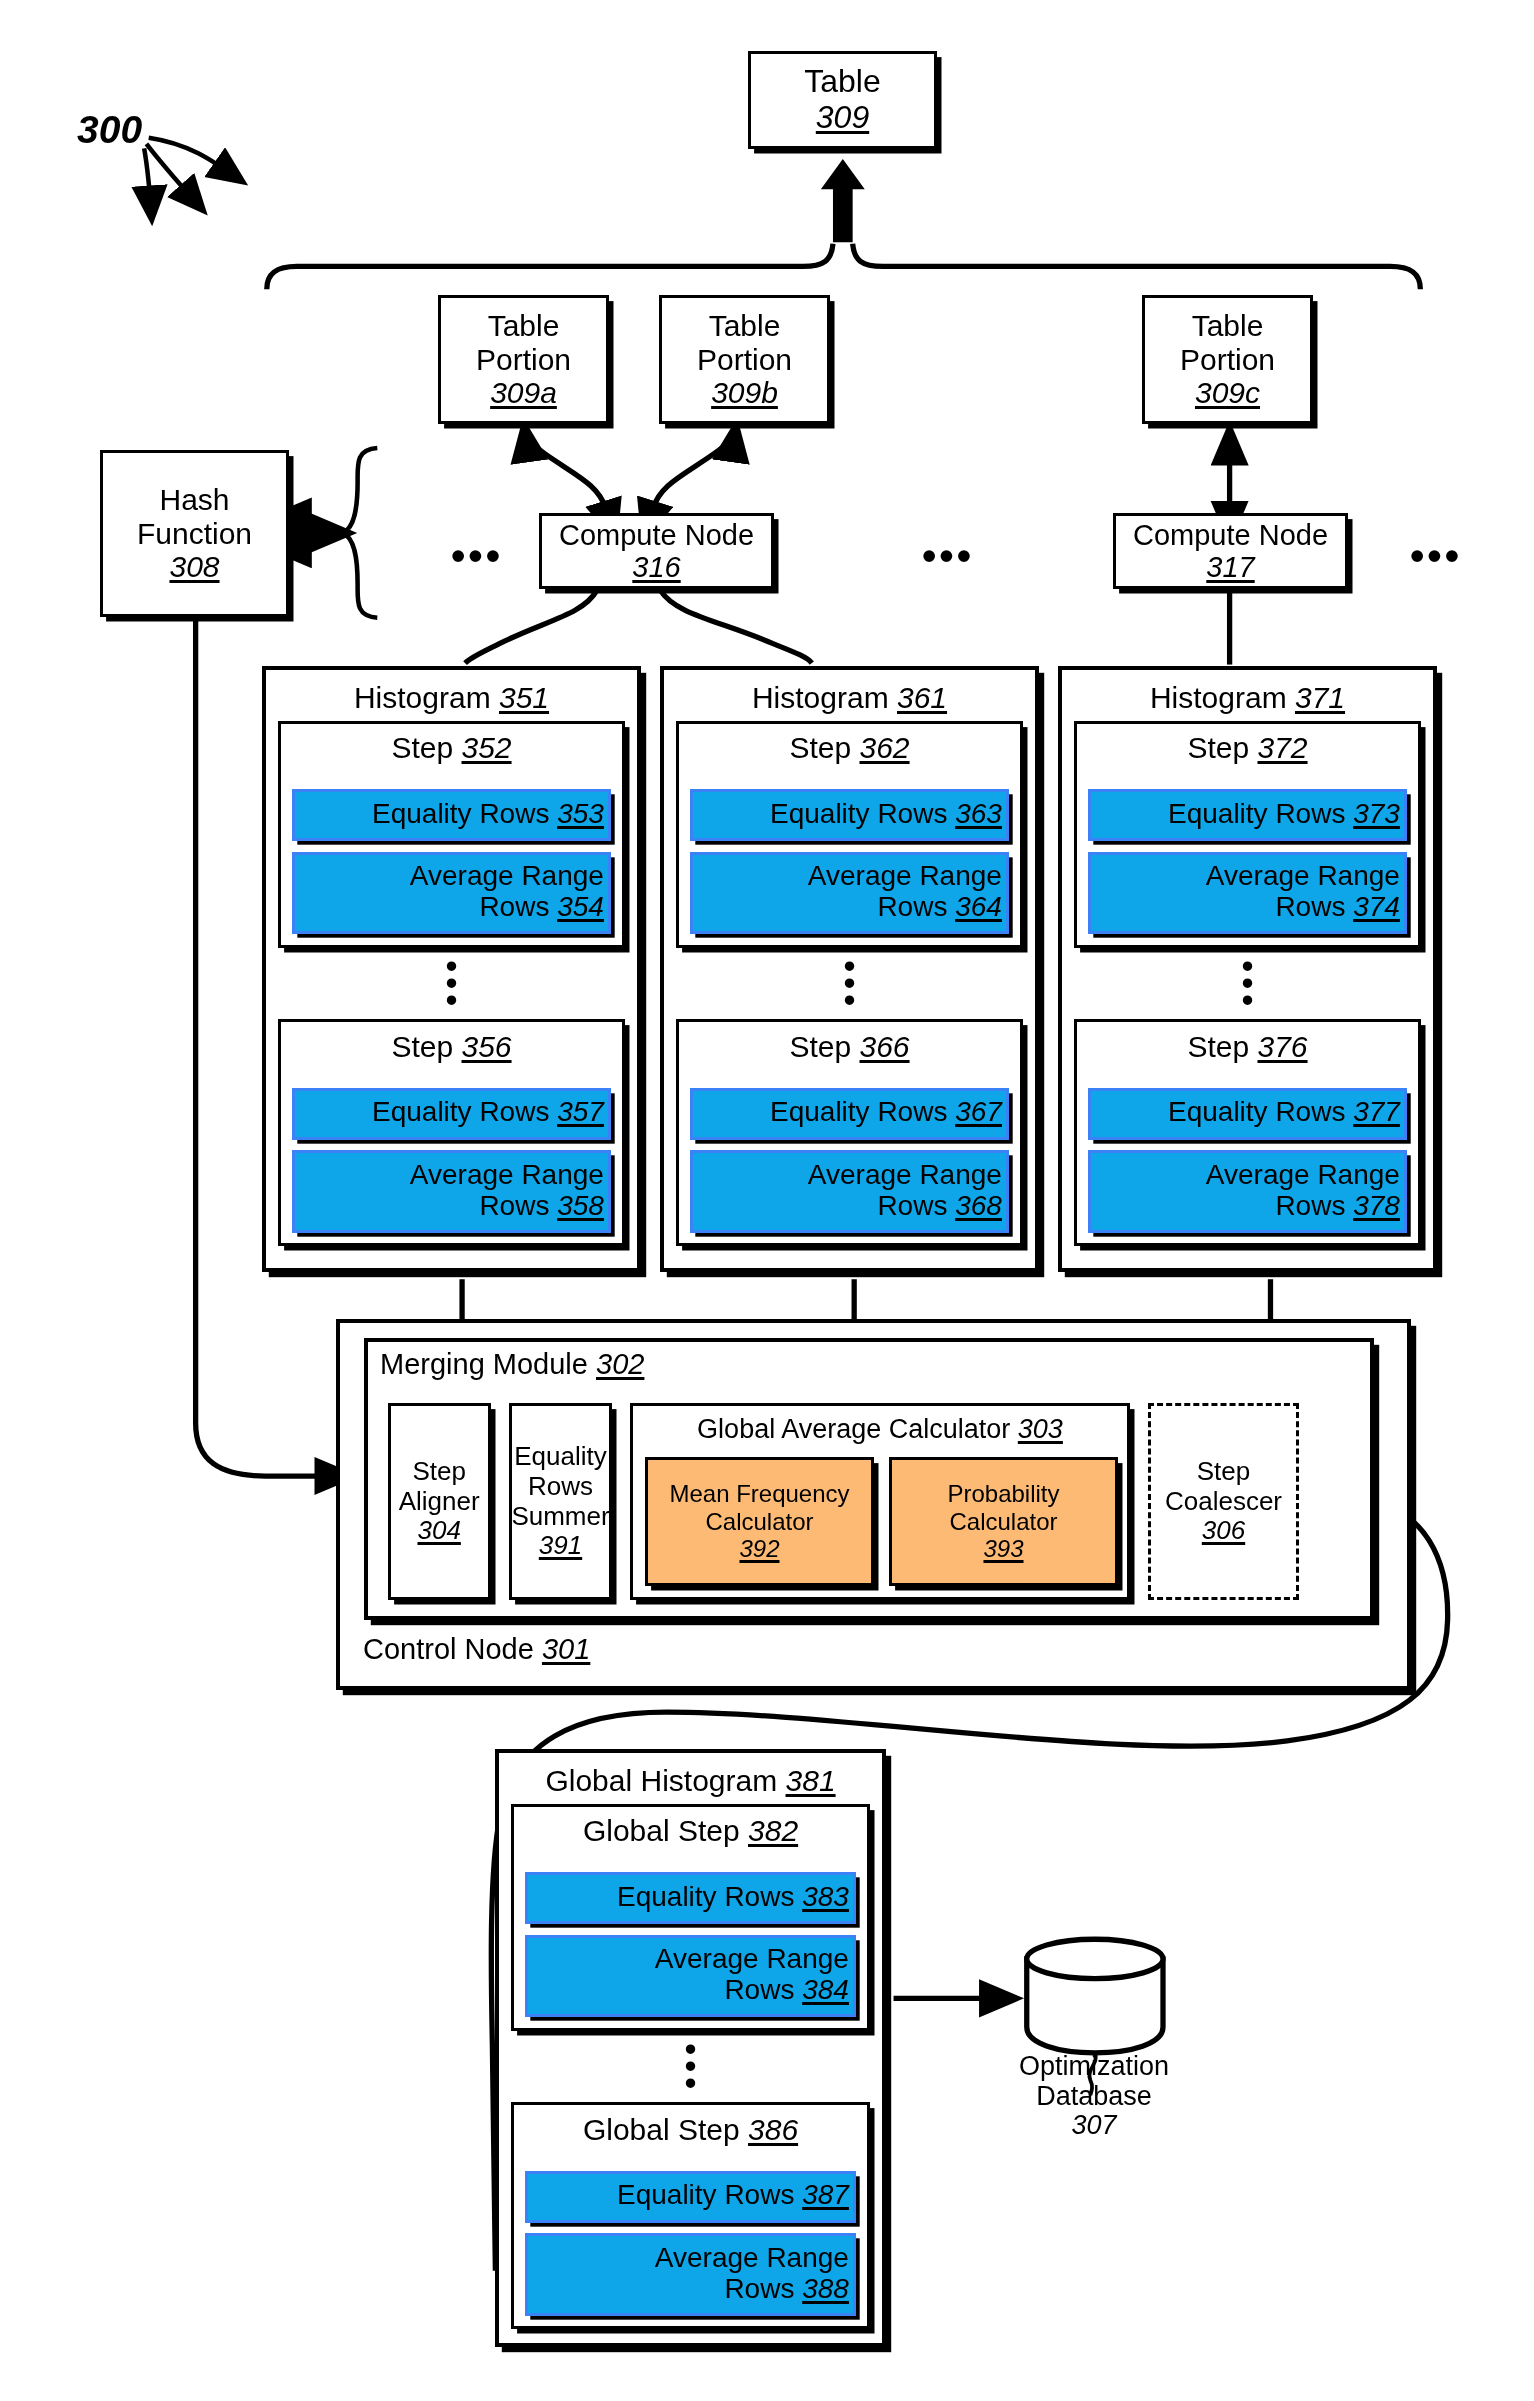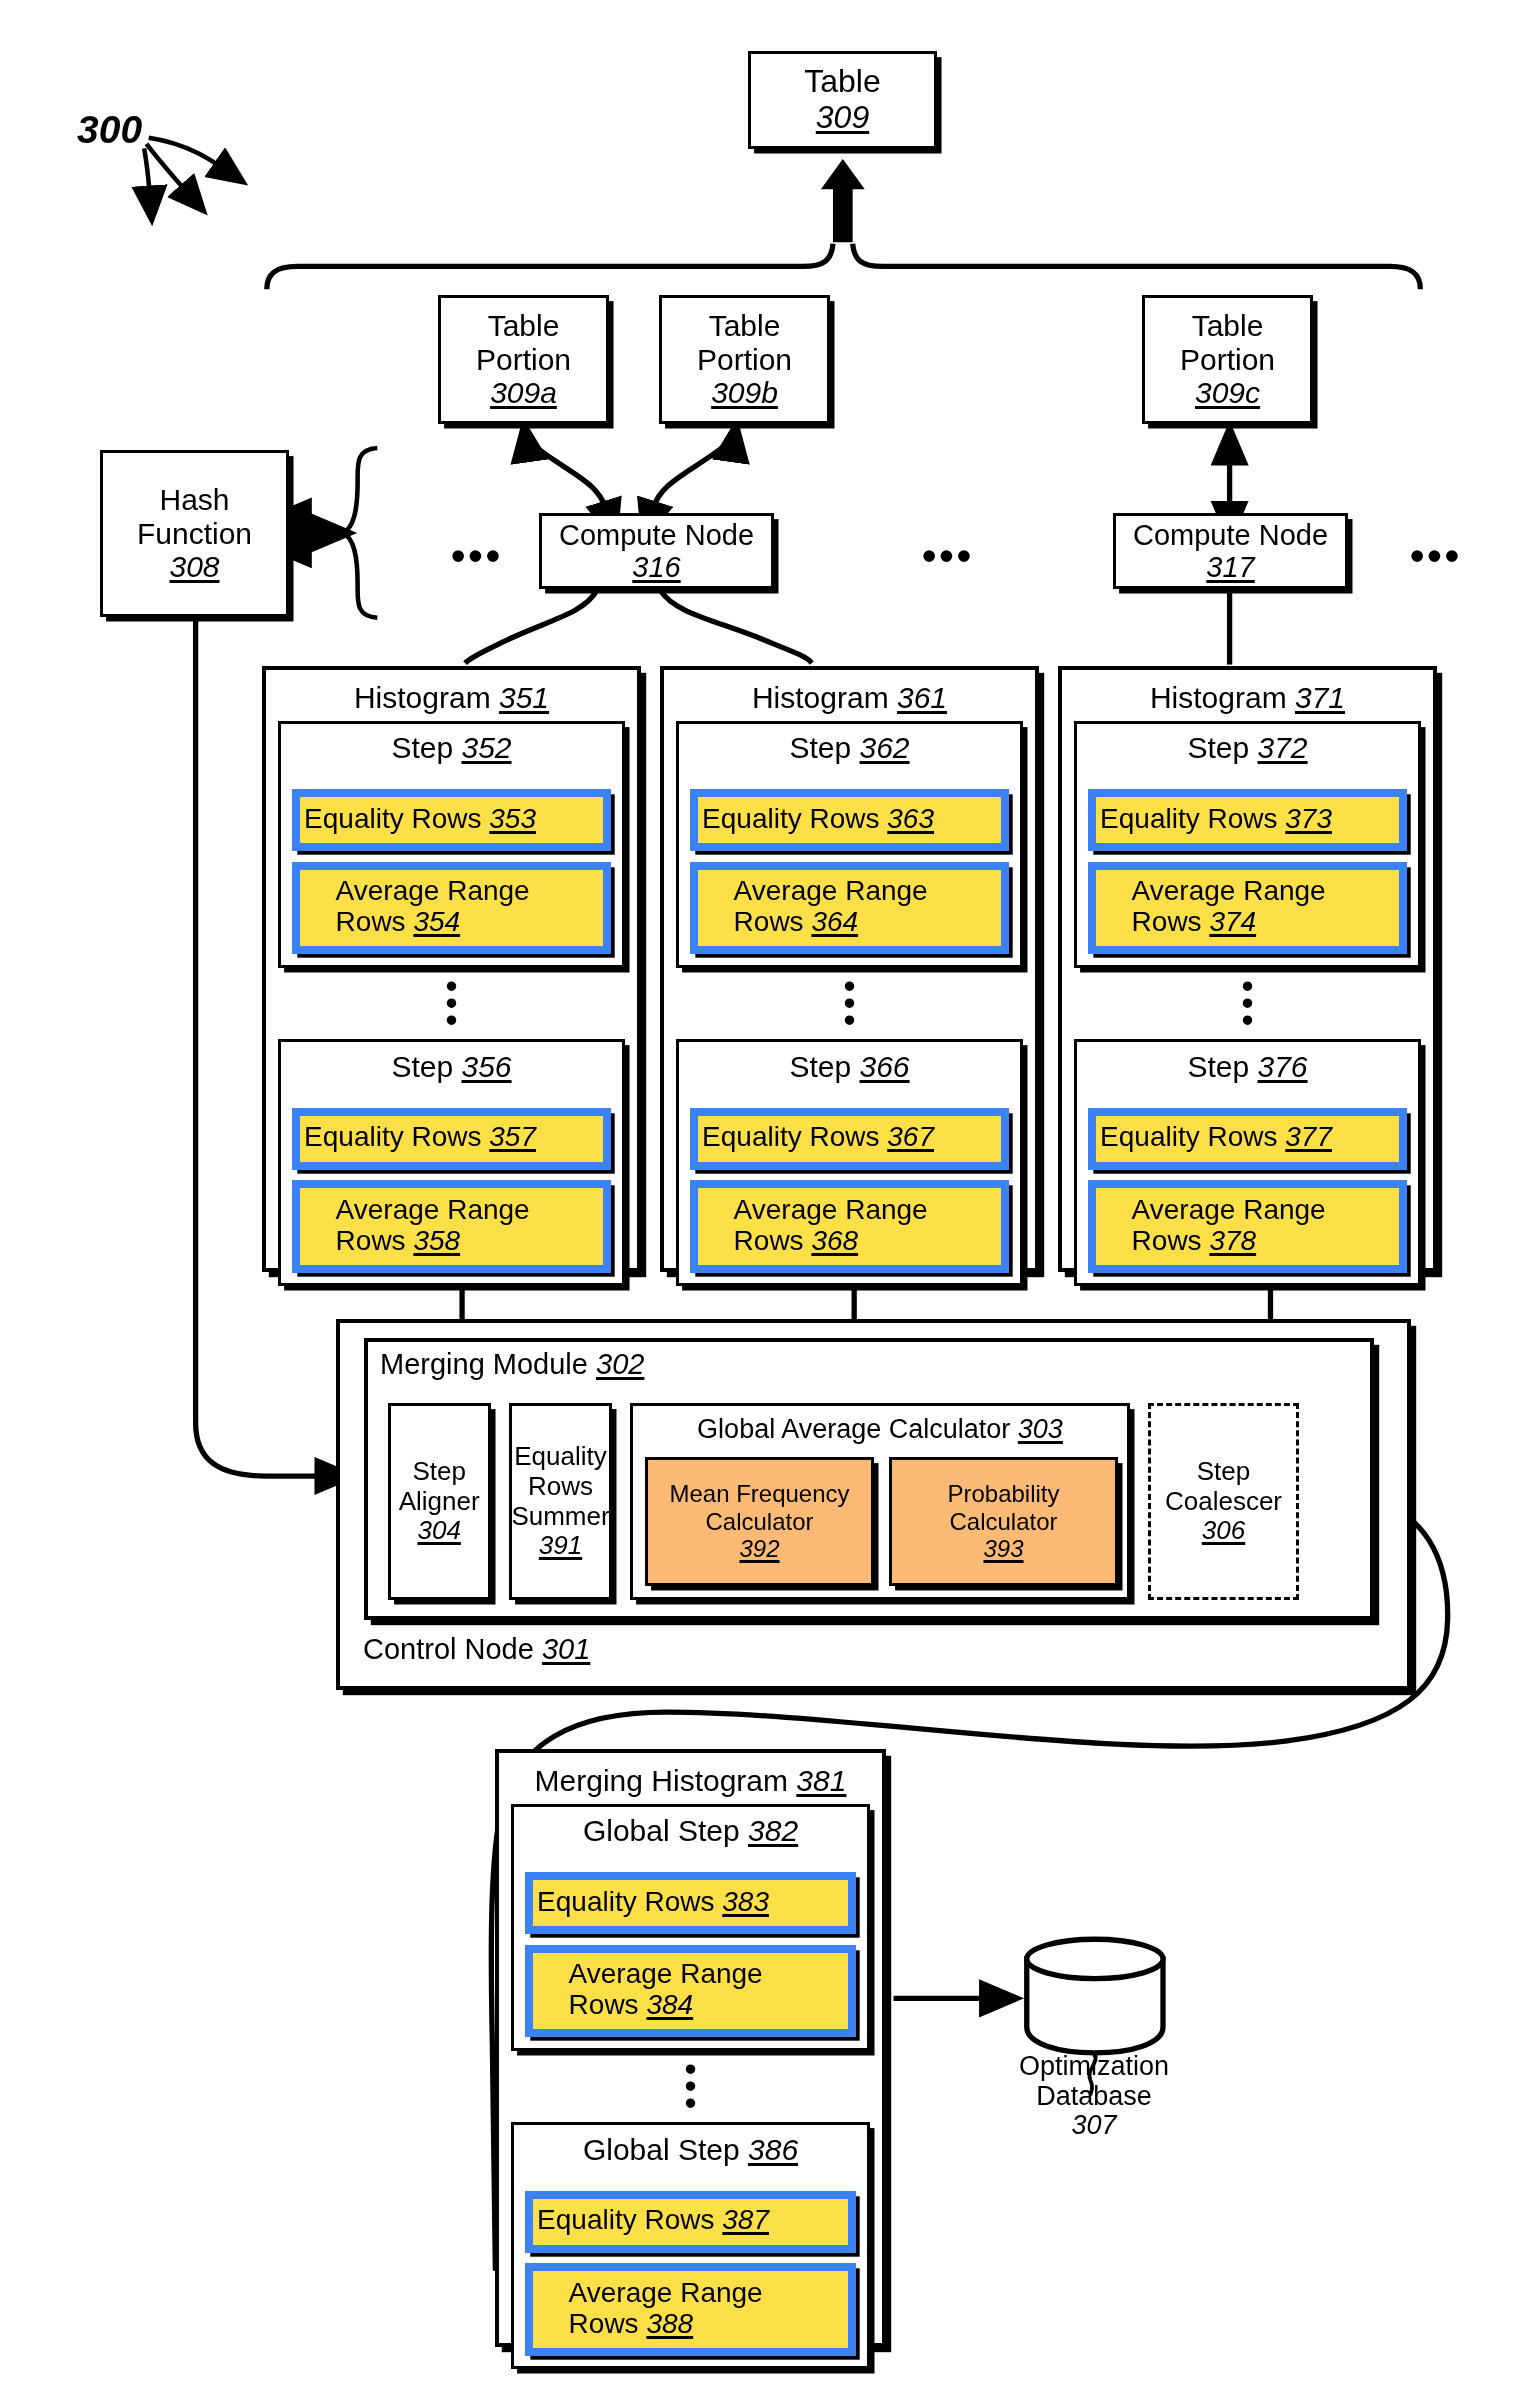--- a/index.html
+++ b/index.html
@@ -107,24 +107,24 @@
     box-shadow: 5.3px 5.3px 0 -0.8px #000;
     padding: 7.6px 10.6px 10.6px 10.6px;
   }
   .step-title {
     text-align: center;
     font-size: 30px;
     padding-bottom: 24px;
     white-space: nowrap;
   }
   .rowbox {
-    border: 8px solid #3b82f6;
-    background: #fde047;
+    border: 3px solid #3b82f6;
+    background: #0ea5e9;
     box-shadow: 4.5px 4.5px 0 -0.8px #000;
-    text-align: left;
+    text-align: right;
     font-size: 28px;
     padding: 6.8px 4.5px 8.3px 4.5px;
     margin-bottom: 10.6px;
     line-height: 1.1;
   }
   .rowbox:last-child { margin-bottom: 0; padding-left: 36px; }
   .vdots {
     text-align: center;
     font-size: 33px;
     font-weight: 900;
@@ -540,21 +540,21 @@
     </div>
 
     <div id="control-title">
       <span>Control Node</span>
       <span class="refnum">301</span>
     </div>
   </div>
 
   <div id="global-hist">
     <div class="hist-title">
-      <span>Merging Histogram</span>
+      <span>Global Histogram</span>
       <span class="refnum">381</span>
     </div>
     <div class="step-box">
       <div class="step-title">
         <span>Global Step</span>
         <span class="refnum">382</span>
       </div>
       <div class="rowbox">
         <span>Equality Rows</span>
         <span class="refnum">383</span>

